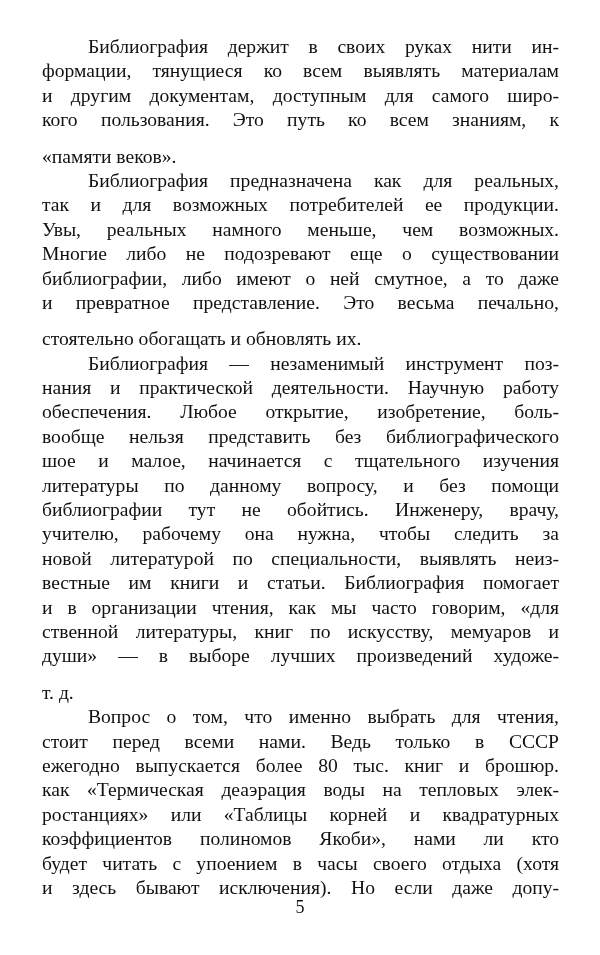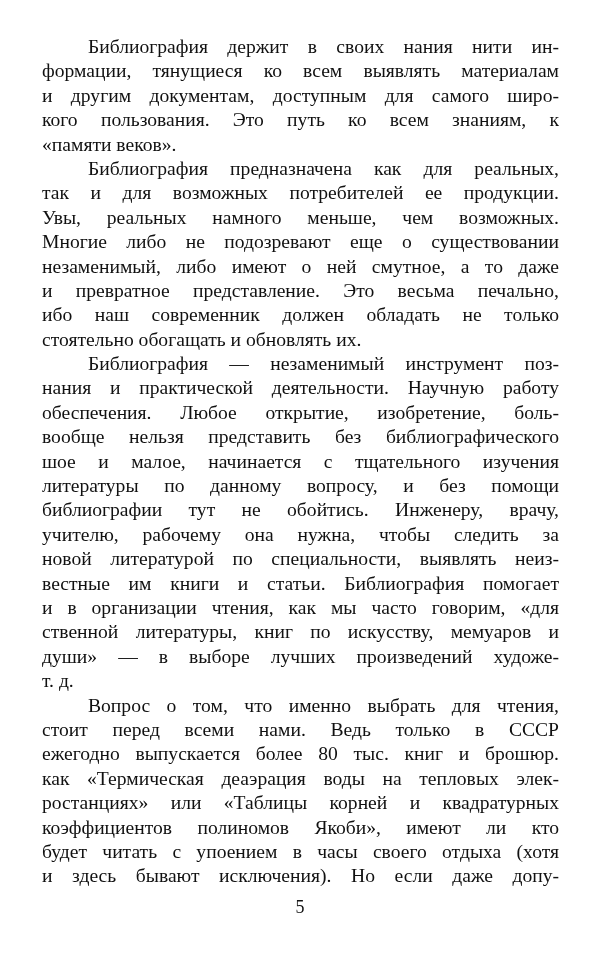--- a/index.html
+++ b/index.html
@@ -7,46 +7,45 @@
     .page {
       position: absolute; left: 42px; top: 35px; width: 517px;
       font-family: "Liberation Serif", "DejaVu Serif", serif;
       font-size: 19.6px; line-height: 24.4px; color: #111111;
     }
     .line {
       display: block; white-space: nowrap; text-align: justify;
       text-align-last: justify; height: 24.4px; overflow: visible;
     }
     .line.indent { padding-left: 46px; }
-    .line.last { text-align-last: left; }
+    .line.last { text-align-last: left; margin-top: 12px; }
     .page-number {
       position: absolute; top: 897px; left: 0; width: 600px; text-align: center;
       font-family: "Liberation Serif", "DejaVu Serif", serif;
       font-size: 18px; color: #111111;
     }
   </style>
 </head>
 <body>
 
 <div class="page">
   <div>
-    <span class="line indent">Библиография держит в своих нания нити ин-</span>
+    <span class="line indent">Библиография держит в своих руках нити ин-</span>
     <span class="line">формации, тянущиеся ко всем выявлять материалам</span>
     <span class="line">и другим документам, доступным для самого широ-</span>
     <span class="line">кого пользования. Это путь ко всем знаниям, к</span>
     <span class="line last">«памяти веков».</span>
   </div>
   <div>
     <span class="line indent">Библиография предназначена как для реальных,</span>
     <span class="line">так и для возможных потребителей ее продукции.</span>
     <span class="line">Увы, реальных намного меньше, чем возможных.</span>
     <span class="line">Многие либо не подозревают еще о существовании</span>
-    <span class="line">незаменимый, либо имеют о ней смутное, а то даже</span>
+    <span class="line">библиографии, либо имеют о ней смутное, а то даже</span>
     <span class="line">и превратное представление. Это весьма печально,</span>
-    <span class="line">ибо наш современник должен обладать не только</span>
     <span class="line last">стоятельно обогащать и обновлять их.</span>
   </div>
   <div>
     <span class="line indent">Библиография — незаменимый инструмент поз-</span>
     <span class="line">нания и практической деятельности. Научную работу</span>
     <span class="line">обеспечения. Любое открытие, изобретение, боль-</span>
     <span class="line">вообще нельзя представить без библиографического</span>
     <span class="line">шое и малое, начинается с тщательного изучения</span>
     <span class="line">литературы по данному вопросу, и без помощи</span>
     <span class="line">библиографии тут не обойтись. Инженеру, врачу,</span>
@@ -57,19 +56,19 @@
     <span class="line">ственной литературы, книг по искусству, мемуаров и</span>
     <span class="line">души» — в выборе лучших произведений художе-</span>
     <span class="line last">т. д.</span>
   </div>
   <div>
     <span class="line indent">Вопрос о том, что именно выбрать для чтения,</span>
     <span class="line">стоит перед всеми нами. Ведь только в СССР</span>
     <span class="line">ежегодно выпускается более 80 тыс. книг и брошюр.</span>
     <span class="line">как «Термическая деаэрация воды на тепловых элек-</span>
     <span class="line">ростанциях» или «Таблицы корней и квадратурных</span>
-    <span class="line">коэффициентов полиномов Якоби», имеют ли кто</span>
+    <span class="line">коэффициентов полиномов Якоби», нами ли кто</span>
     <span class="line">будет читать с упоением в часы своего отдыха (хотя</span>
     <span class="line">и здесь бывают исключения). Но если даже допу-</span>
   </div>
 </div>
 
 <div class="page-number">5</div>
 
 </body></html>

